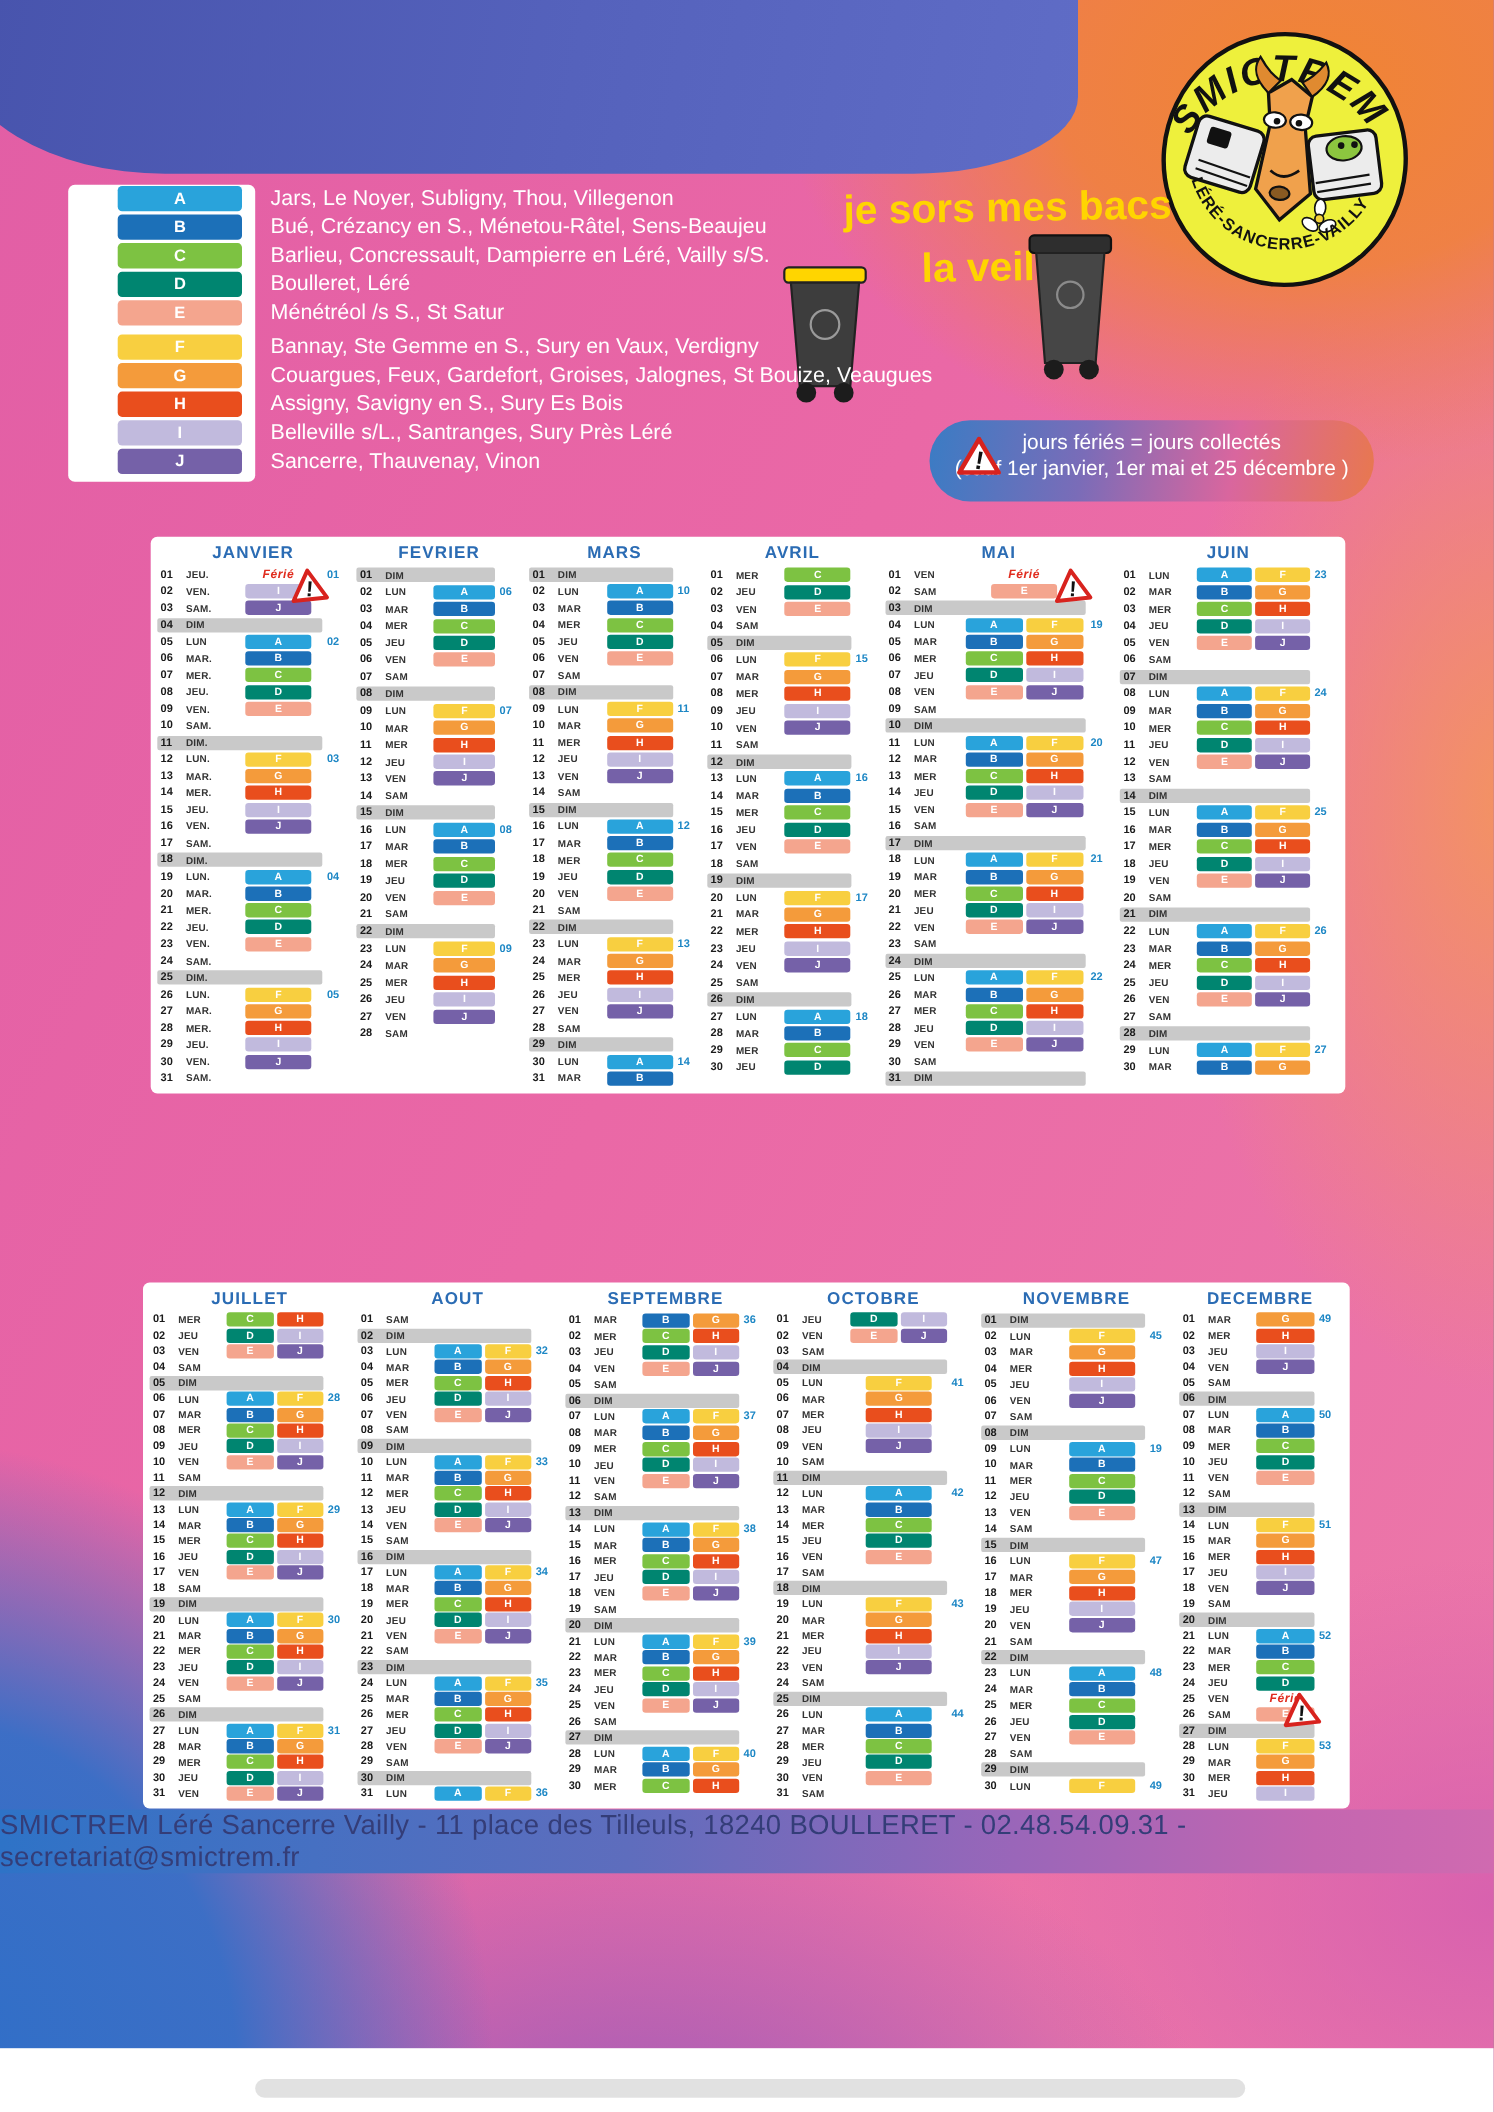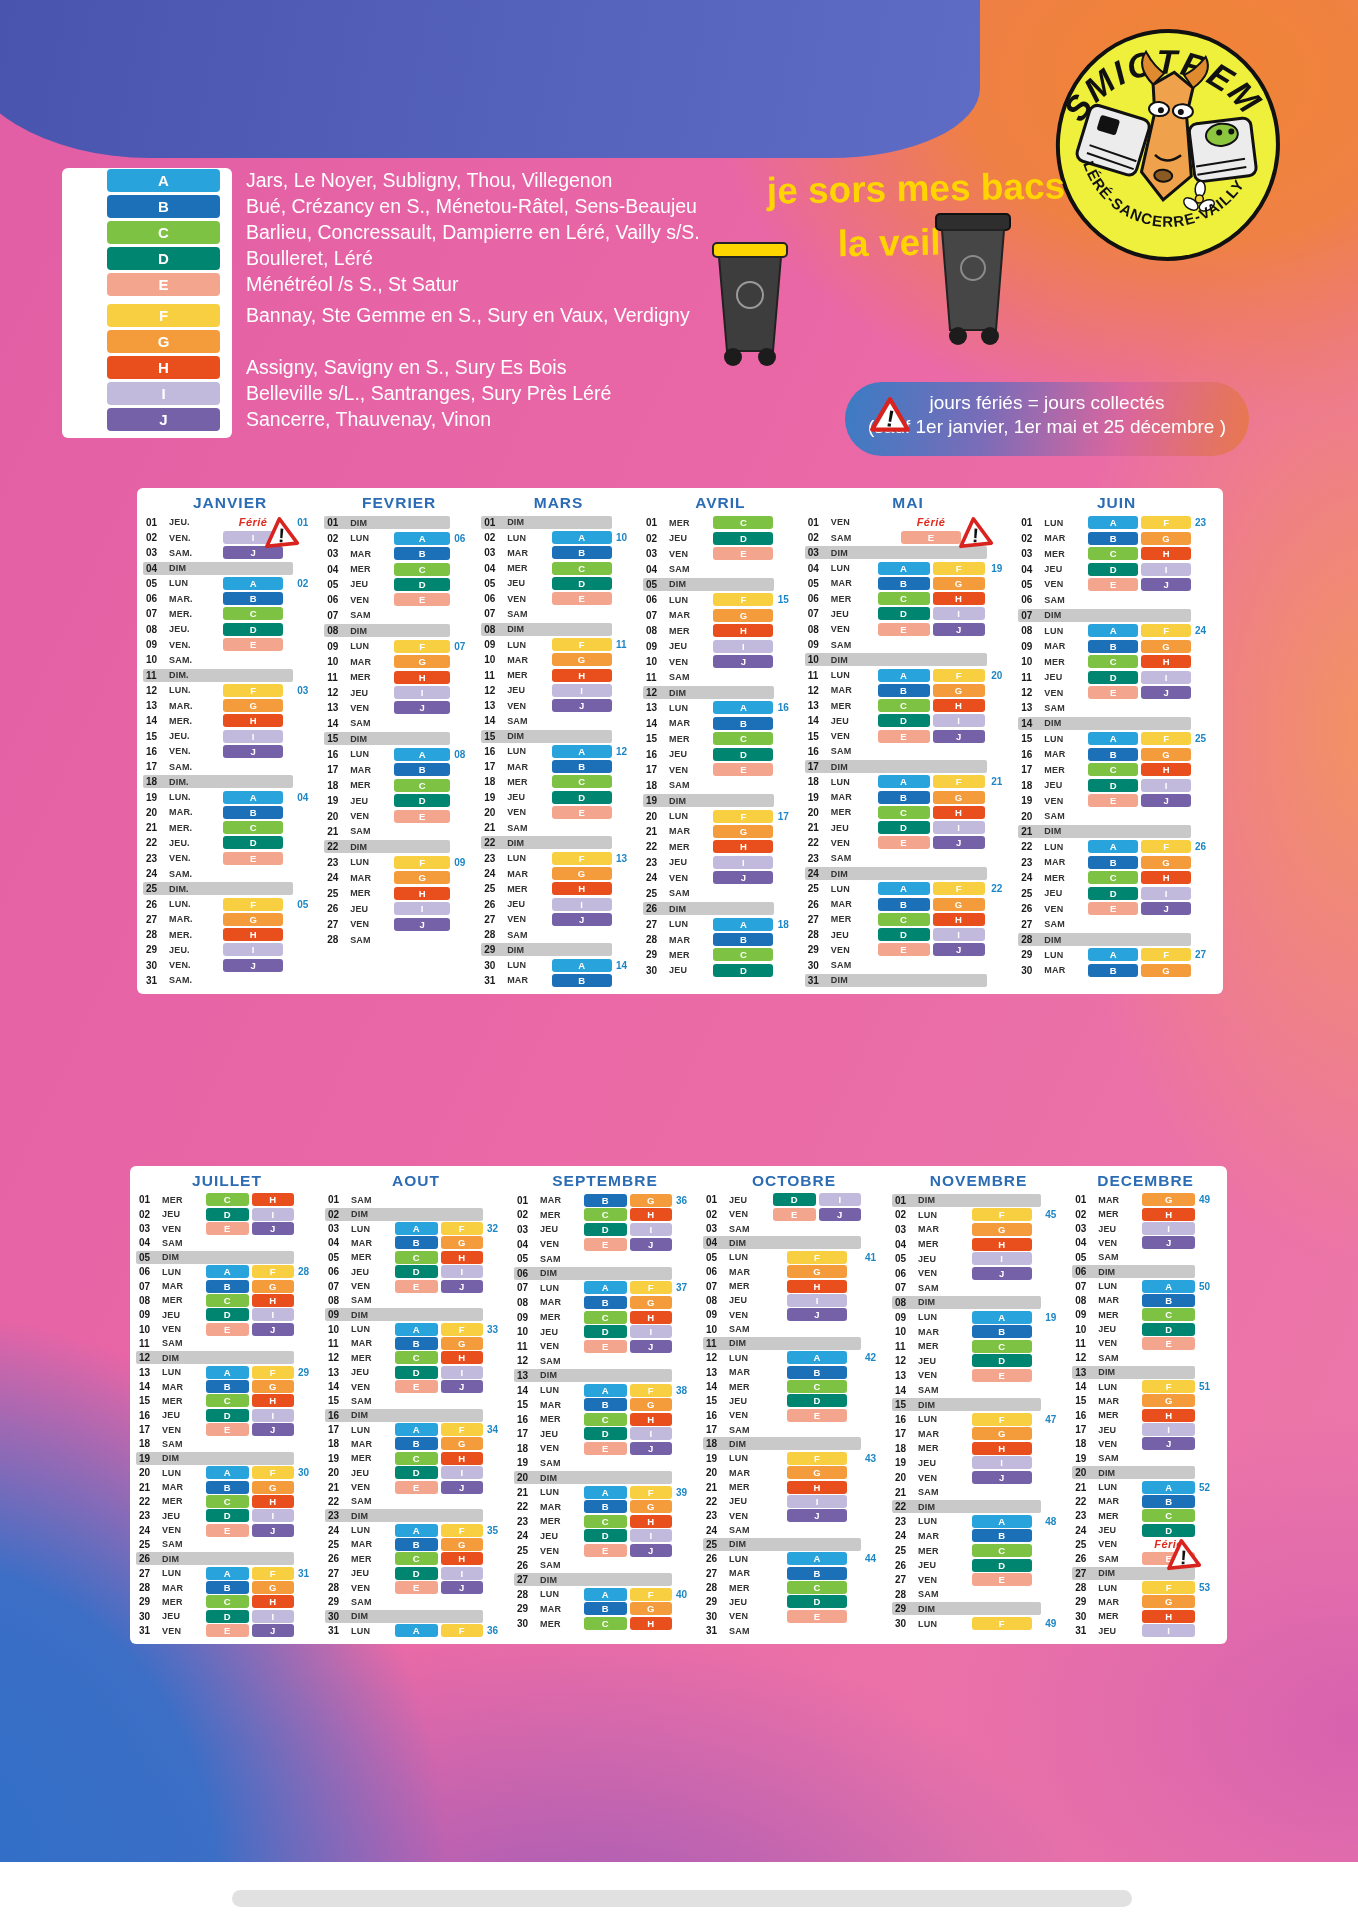--- a/index.html
+++ b/index.html
@@ -177,20 +177,21 @@
         <div class="legend-row">
           <div class="legend-chip" style="background: rgb(244, 165, 142);">E</div>
           <div class="legend-text">Ménétréol /s S., St Satur</div>
         </div>
         <div class="legend-row gap">
           <div class="legend-chip" style="background: rgb(248, 207, 64);">F</div>
           <div class="legend-text">Bannay, Ste Gemme en S., Sury en Vaux, Verdigny</div>
         </div>
         <div class="legend-row">
           <div class="legend-chip" style="background: rgb(244, 155, 59);">G</div>
+          <div class="legend-text">Couargues, Feux, Gardefort, Groises, Jalognes, St Bouize, Veaugues</div>
         </div>
         <div class="legend-row">
           <div class="legend-chip" style="background: rgb(233, 78, 29);">H</div>
           <div class="legend-text">Assigny, Savigny en S., Sury Es Bois</div>
         </div>
         <div class="legend-row">
           <div class="legend-chip" style="background: rgb(193, 186, 221);">I</div>
           <div class="legend-text">Belleville s/L., Santranges, Sury Près Léré</div>
         </div>
         <div class="legend-row">
@@ -3813,16 +3814,19 @@
             <span class="dw">JEU</span>
             <div class="chips single">
               <div class="chip" style="background: rgb(193, 186, 221);">I</div>
             </div>
           </div>
           <span class="wk"></span>
         </div>
       </div>
     </div>
 
+  <div class="footer-band">
+    <div class="footer-text">SMICTREM Léré Sancerre Vailly - 11 place des Tilleuls, 18240 BOULLERET - 02.48.54.09.31 - secretariat@smictrem.fr</div>
+  </div>
   <div class="bottom-white"></div>
   <div class="scan-bar"></div>
 
 </div>
 
 </body></html>

